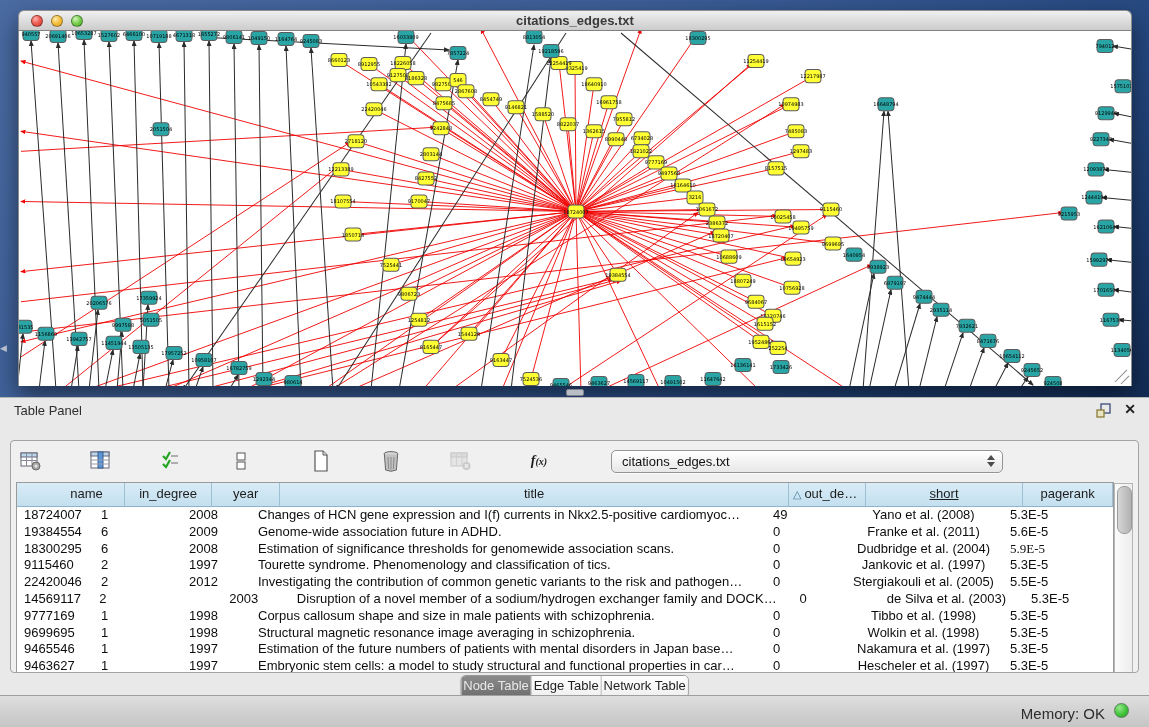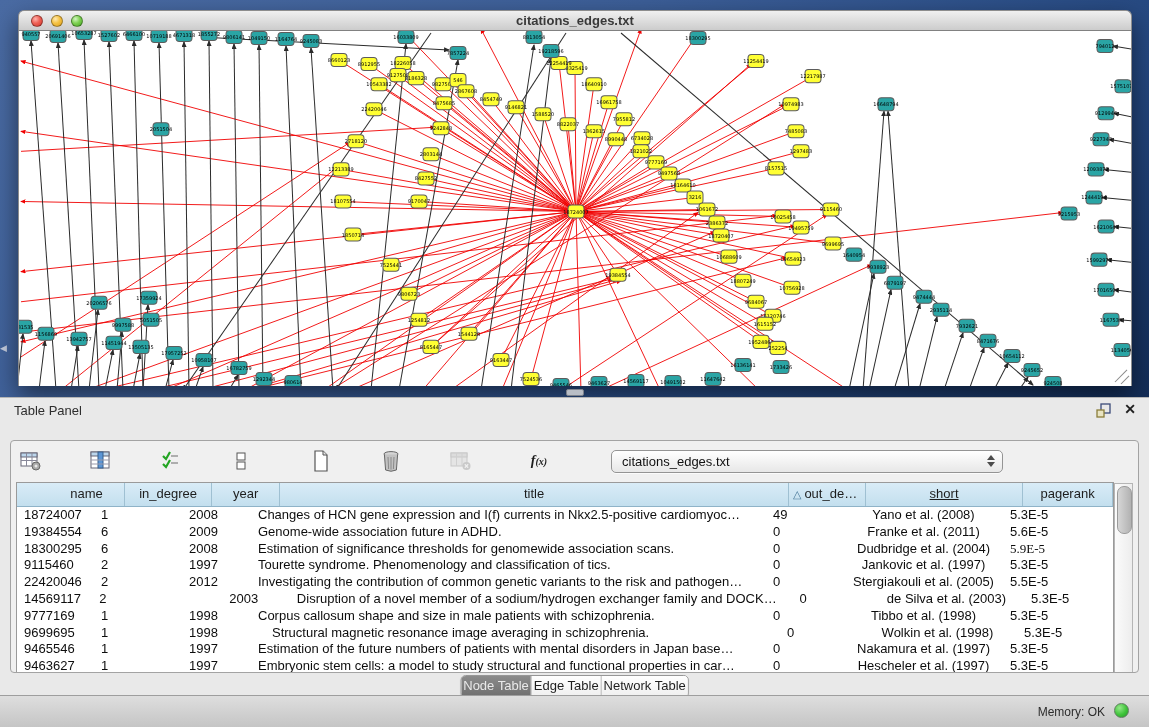--- a/index.html
+++ b/index.html
@@ -68,21 +68,21 @@
 
   .tabbar{position:absolute;left:50%;transform:translateX(-50%);top:277px;display:flex;height:21px;
           border:1px solid #979797;border-radius:5px;overflow:hidden;background:#fff;box-shadow:0 1px 1px rgba(0,0,0,.15);}
   .tab{font-size:13px;line-height:20px;padding:0 2px;color:#1f1f1f;background:linear-gradient(#ffffff,#efefef);
        border-right:1px solid #a8a8a8;}
   .tab:last-child{border-right:none;}
   .tab.selected{background:linear-gradient(#8b8b8b,#6e6e6e);color:#e9e9e9;}
 
   .statusbar{position:absolute;left:0;top:695px;width:1149px;height:32px;
              background:linear-gradient(#dedede,#c5c5c5);border-top:1px solid #9e9e9e;box-sizing:border-box;}
-  .memory-label{position:absolute;right:44px;top:9px;font-size:12px;color:#2c2c2c;}
+  .memory-label{position:absolute;right:44px;top:9px;font-size:15px;color:#2c2c2c;}
   .memory-dot{position:absolute;right:20px;top:7px;width:15px;height:15px;border-radius:50%;
               border:1px solid #5f7d5f;box-sizing:border-box;
               background:radial-gradient(circle at 35% 30%,#95e88a,#3fc43a 55%,#27992a);}
 </style>
 </head>
 <body>
 
 <div class="screen">
 
   <div class="desktop">
@@ -944,21 +944,21 @@
               <div class="tcell" style="width: 69px;">1998</div>
               <div class="tcell" style="width: 515px;">Corpus callosum shape and size in male patients with schizophrenia.</div>
               <div class="tcell" style="width: 78px;">0</div>
               <div class="tcell center" style="width: 159px;">Tibbo et al. (1998)</div>
               <div class="tcell" style="width: 91px;">5.3E-5</div>
             </div>
             <div class="trow">
               <div class="tcell" style="width: 77px;">9699695</div>
               <div class="tcell" style="width: 88px;">1</div>
               <div class="tcell" style="width: 69px;">1998</div>
-              <div class="tcell" style="width: 515px; margin-left: 14px;">Structural magnetic resonance image averaging in schizophrenia.</div>
+              <div class="tcell" style="width: 515px;">Structural magnetic resonance image averaging in schizophrenia.</div>
               <div class="tcell" style="width: 78px;">0</div>
               <div class="tcell center" style="width: 159px;">Wolkin et al. (1998)</div>
               <div class="tcell" style="width: 91px;">5.3E-5</div>
             </div>
             <div class="trow">
               <div class="tcell" style="width: 77px;">9465546</div>
               <div class="tcell" style="width: 88px;">1</div>
               <div class="tcell" style="width: 69px;">1997</div>
               <div class="tcell" style="width: 515px;">Estimation of the future numbers of patients with mental disorders in Japan base…</div>
               <div class="tcell" style="width: 78px;">0</div>

